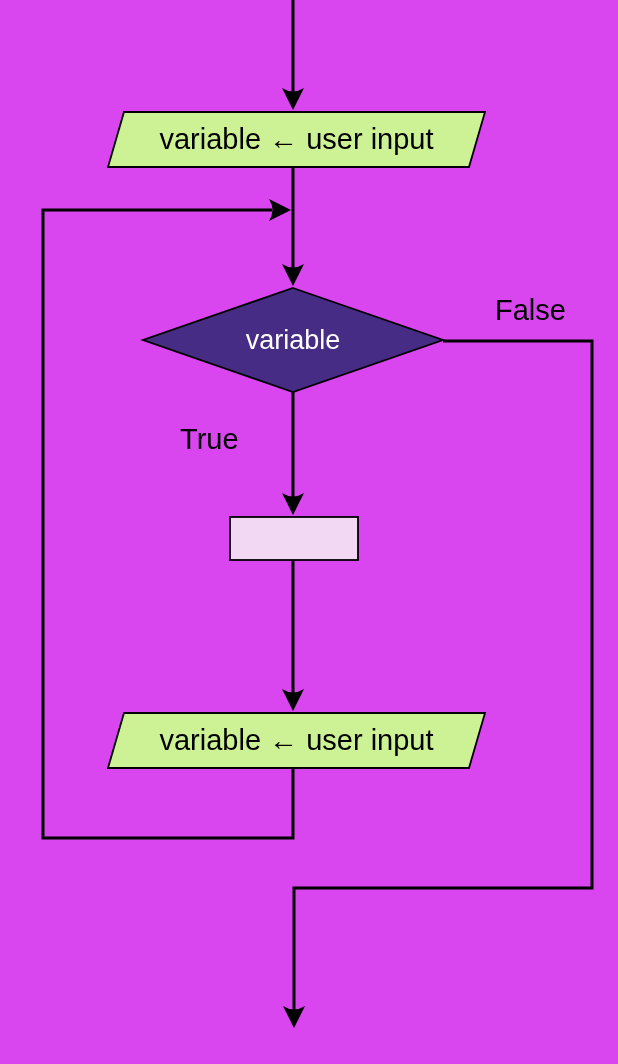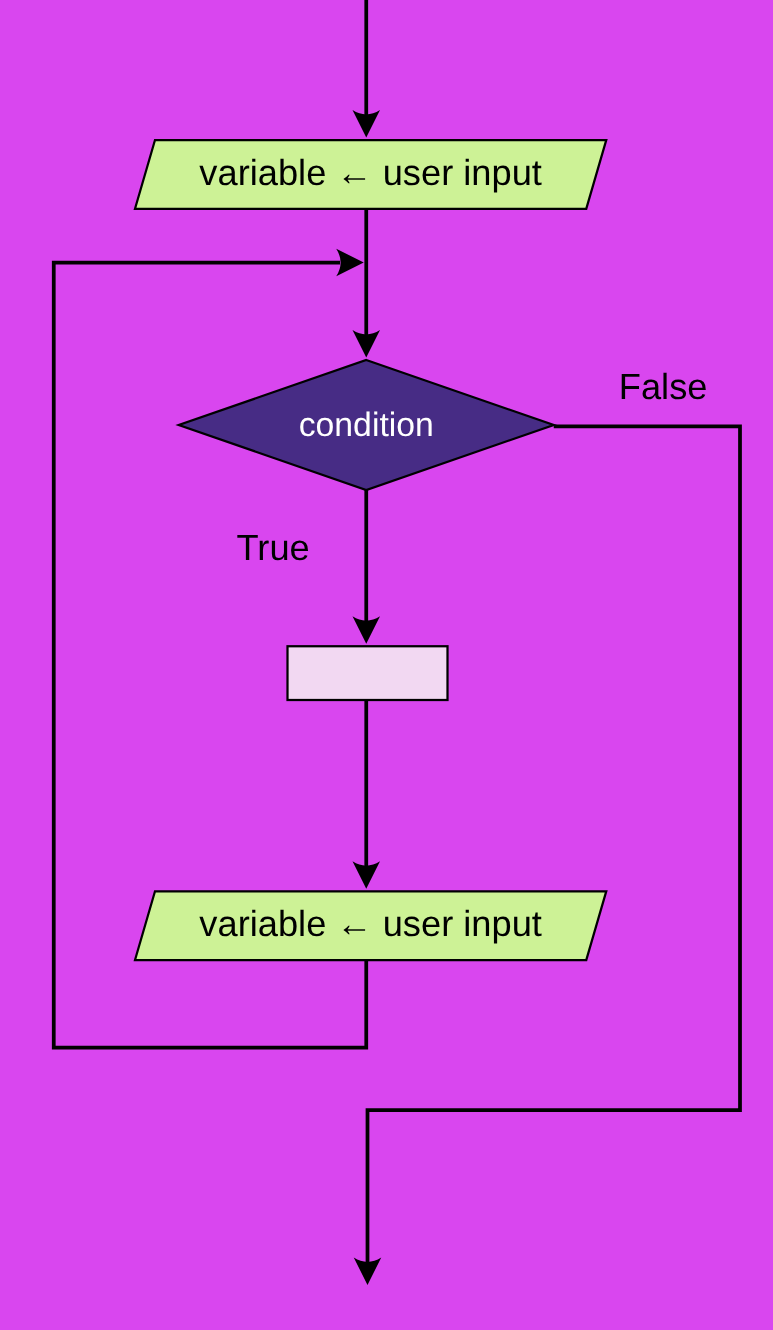--- a/index.html
+++ b/index.html
@@ -33,21 +33,21 @@
   .label-condition    { left: 143px; top: 288px; width: 300px; height: 104px; font-size: 27px; color: #ffffff; }
   .label-process      { left: 230px; top: 517px; width: 128px; height: 43px; font-size: 27px; }
   .label-input-bottom { left: 108px; top: 712px; width: 377px; height: 56px; font-size: 29px; }
   .edge-label {
     position: absolute;
     color: #000000;
     white-space: nowrap;
     font-size: 29px;
     pointer-events: none;
   }
-  .edge-label-true  { left: 168px; top: 423px; width: 101px; text-align: center; }
+  .edge-label-true  { left: 180px; top: 423px; width: 101px; text-align: left; }
   .edge-label-false { left: 480px; top: 294px; width: 101px; text-align: center; }
 </style>
 </head>
 <body>
 
 <div class="canvas">
 
   <svg class="svg-layer" width="618" height="1064" viewBox="0 0 618 1064">
 
     <line x1="293" y1="0" x2="293" y2="92" stroke="#000000" stroke-width="3"></line>
@@ -72,21 +72,21 @@
 
     <polygon points="293,288 443,340 293,392 143,340" fill="#472c85" stroke="#000000" stroke-width="1.8"></polygon>
 
     <rect x="230" y="517" width="128" height="43" fill="#f2d8f2" stroke="#000000" stroke-width="1.8"></rect>
 
     <polygon points="124,713 485,713 469,768 108,768" fill="#cdf296" stroke="#000000" stroke-width="1.8"></polygon>
   </svg>
 
   <div class="node-label label-input-top">variable ← user input</div>
 
-  <div class="node-label label-condition">condition</div>
+  <div class="node-label label-condition">variable</div>
 
   <div class="edge-label edge-label-true">True</div>
 
   <div class="edge-label edge-label-false">False</div>
 
 
   <div class="node-label label-input-bottom">variable ← user input</div>
 
 </div>
 

